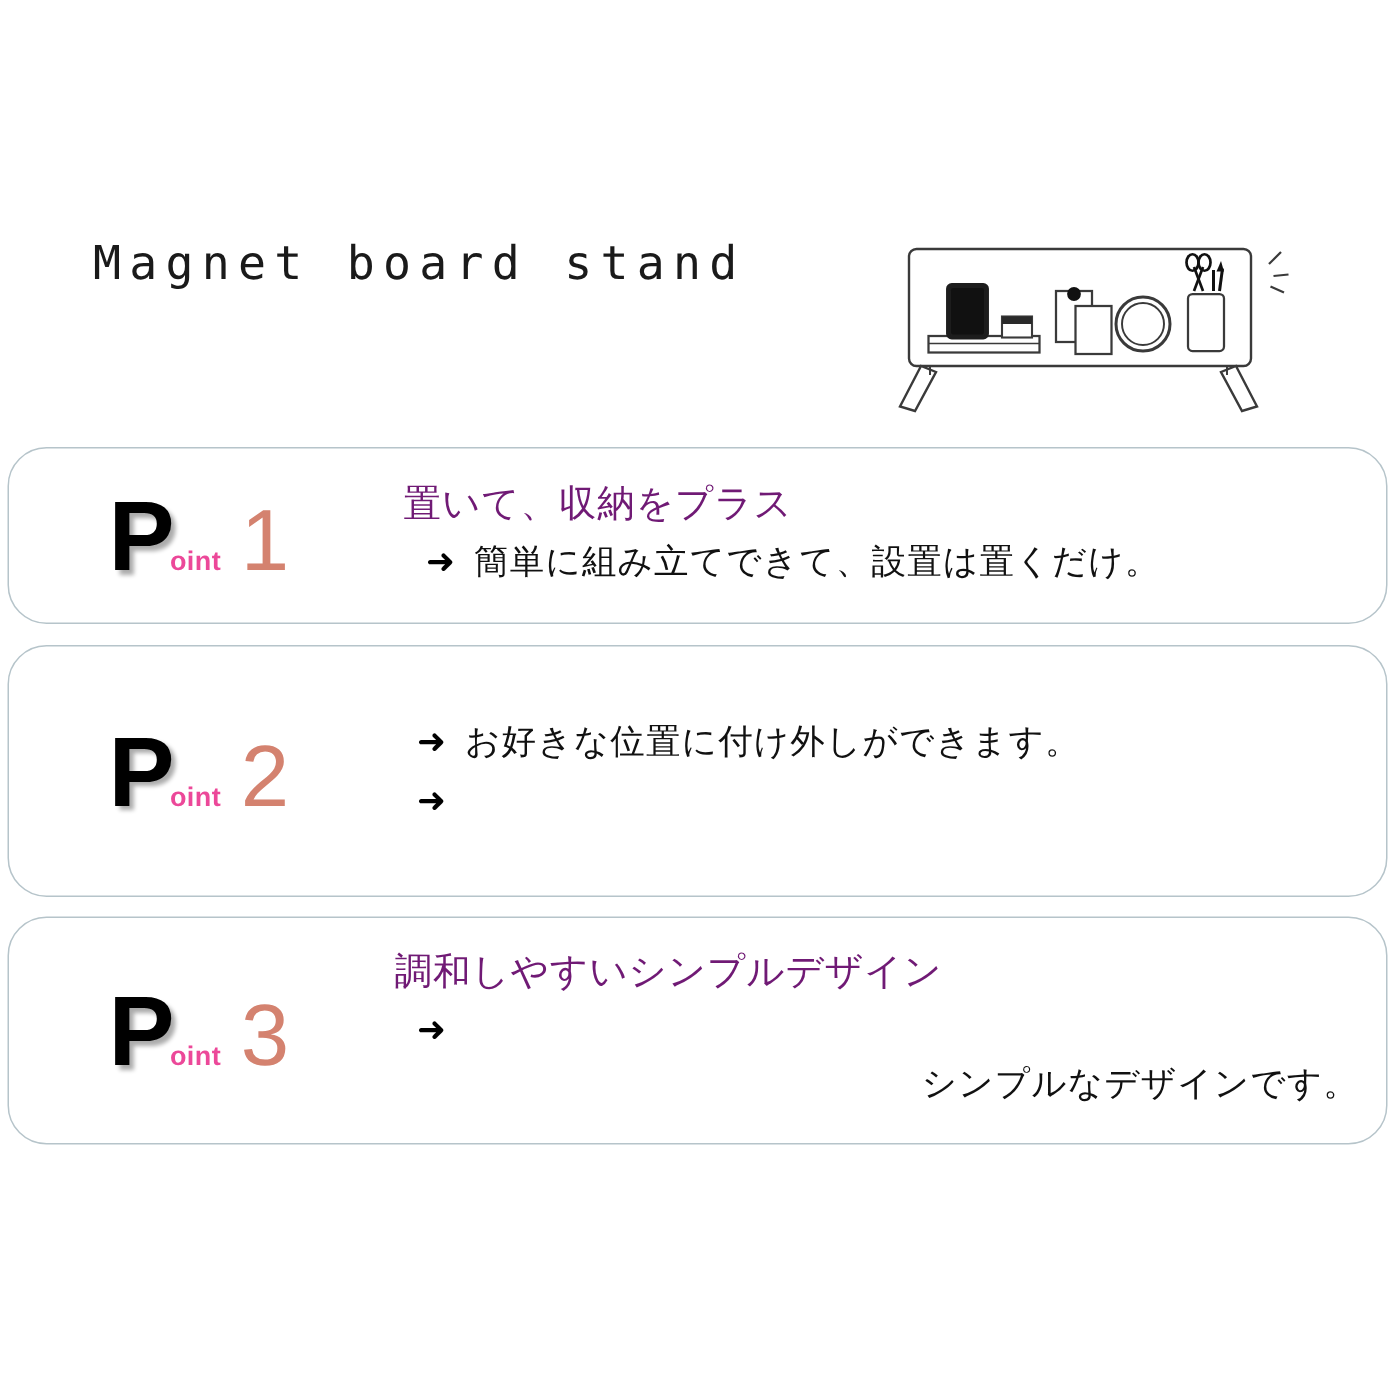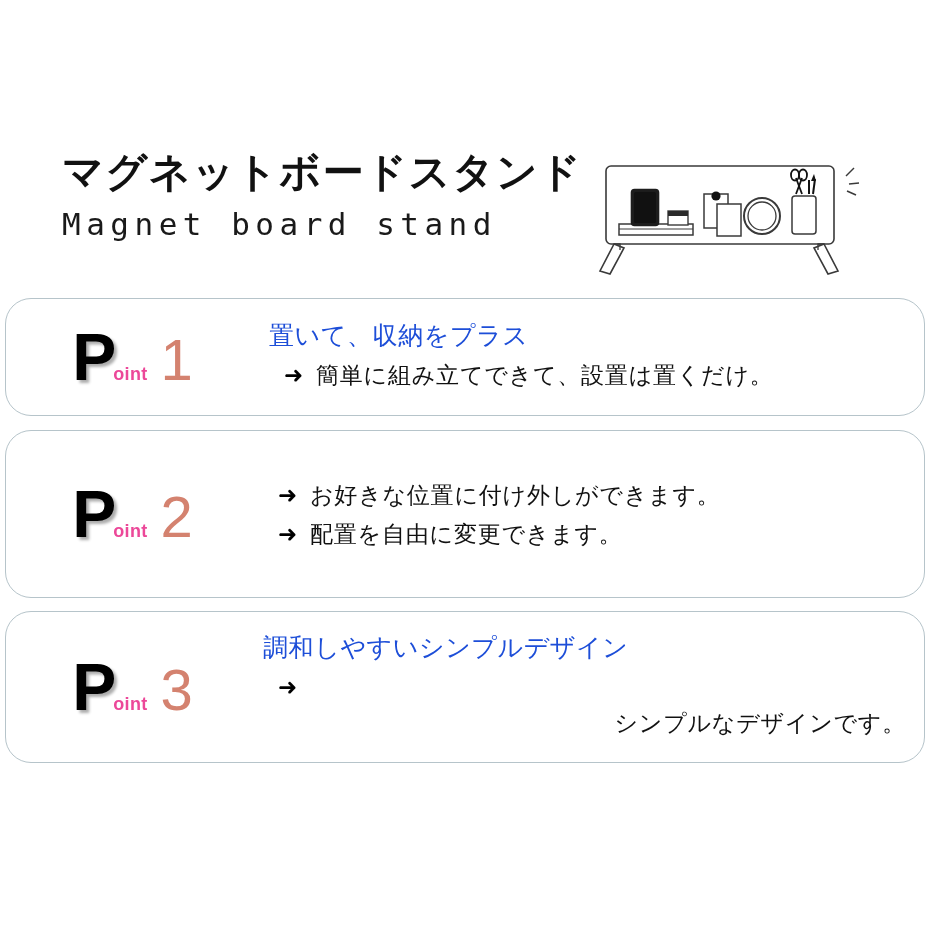--- a/index.html
+++ b/index.html
@@ -115,21 +115,21 @@
 
   
   .card-body {
     flex: 1 1 auto;
     padding-left: 4px;
   }
   .point-heading {
     font-family: "DejaVu Sans", "Liberation Sans", sans-serif;
     font-size: 25px;
     font-weight: 400;
-    color: #1d4ed8;
+    color: #701a75;
     letter-spacing: 0.6px;
     line-height: 1.25;
     margin-bottom: 7px;
   }
   .bullet-list {
     margin: 0;
     padding: 0;
     list-style: none;
   }
   .bullet-item {
@@ -170,21 +170,20 @@
   #card-1 .card-body { padding-left: 34px; }
   #card-2 .card-body { padding-left: 28px; }
   #card-3 .card-body { padding-left: 28px; }
 </style>
 </head>
 <body>
 
 <div class="header">
 
   <div class="header-text">
-    <div class="title-ja">マグネットボードスタンド</div>
     <div class="title-en">Magnet board stand</div>
   </div>
 
   <div class="header-illustration">
     <svg viewBox="0 0 290 120" width="290" height="120" xmlns="http://www.w3.org/2000/svg">
 
       <rect x="22" y="10" width="228" height="78" rx="5" ry="5" fill="#ffffff" stroke="#3a3a3a" stroke-width="1.6"></rect>
 
       <path d="M30 88 L16 115 L26 118 L40 92 Z" fill="#ffffff" stroke="#3a3a3a" stroke-width="1.6"></path>
       <path d="M30 88 L36 88 L36 94" fill="none" stroke="#3a3a3a" stroke-width="1.3"></path>
@@ -253,21 +252,20 @@
       <span class="point-num">2</span>
     </div>
     <div class="card-body">
       <ul class="bullet-list">
         <li class="bullet-item">
           <span class="bullet-arrow">➜</span>
           <span class="bullet-text">お好きな位置に付け外しができます。</span>
         </li>
         <li class="bullet-item">
           <span class="bullet-arrow">➜</span>
-          <span class="bullet-text">配置を自由に変更できます。</span>
         </li>
       </ul>
     </div>
   </div>
 </div>
 
 <div class="card" id="card-3">
   <div class="card-inner">
     <div class="point-badge">
       <span class="point-p">P</span>

